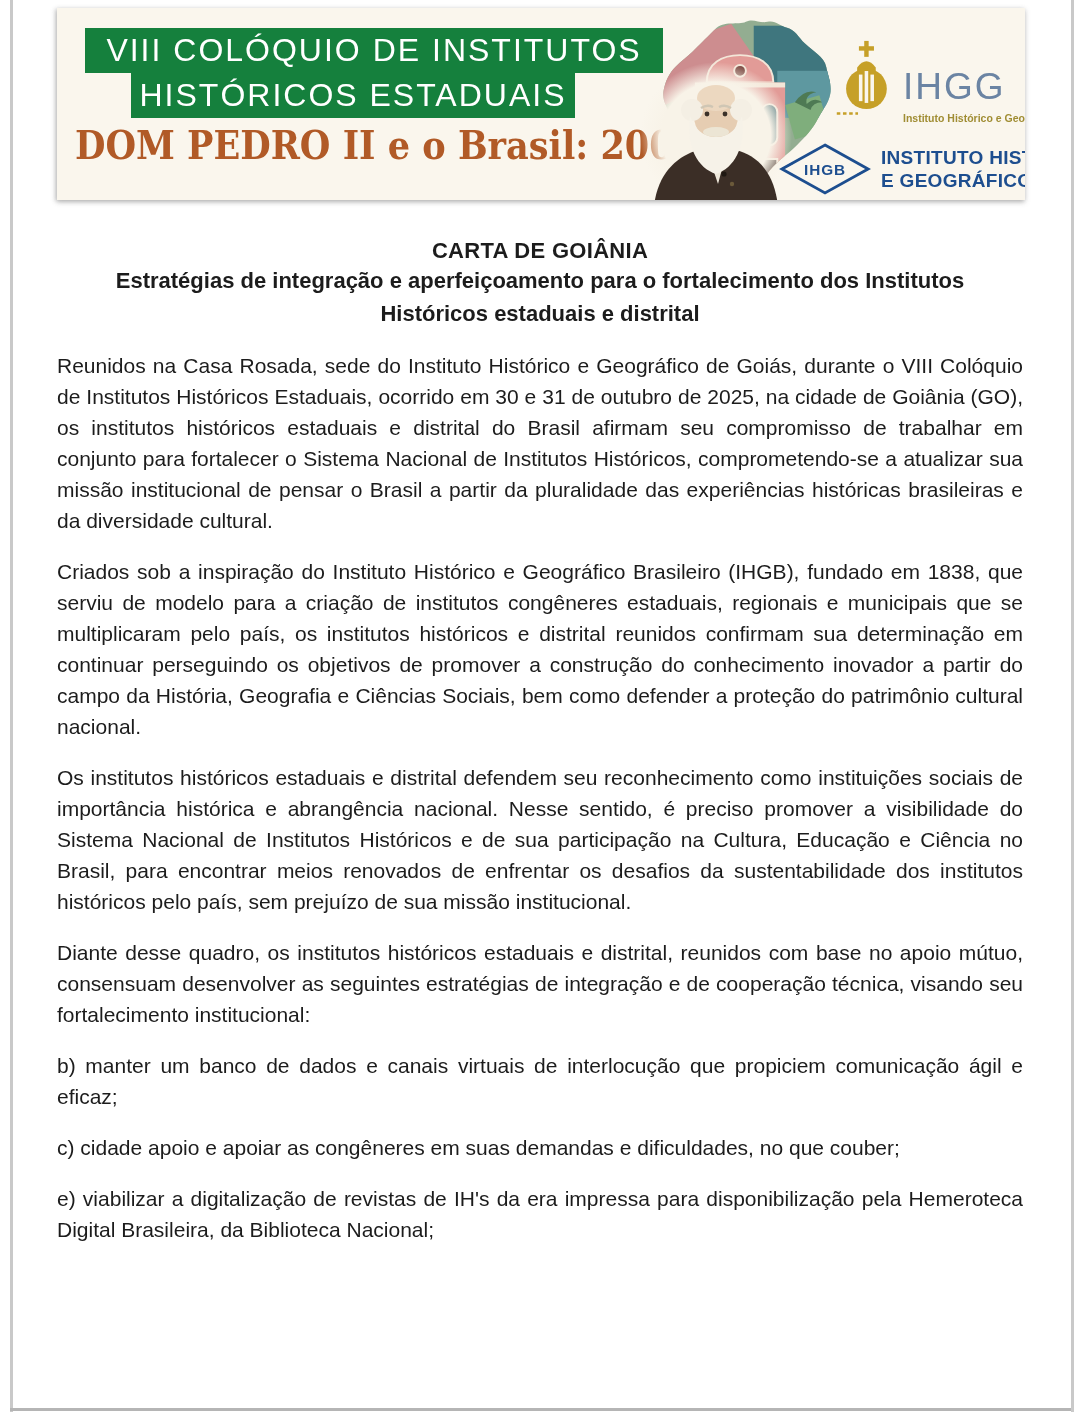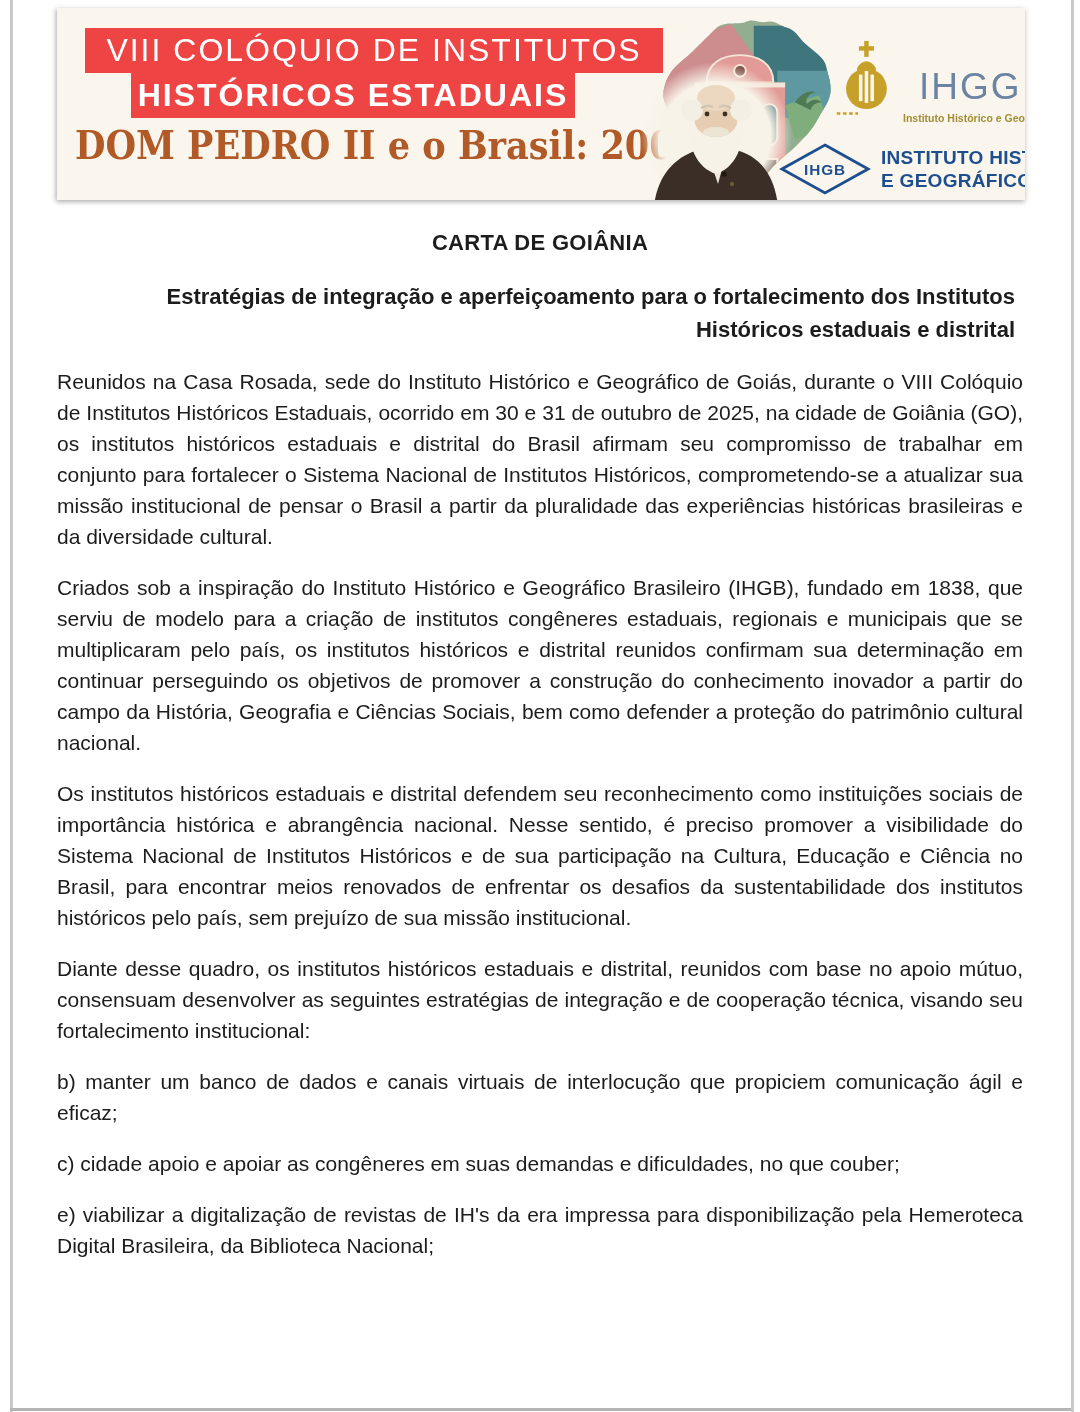--- a/index.html
+++ b/index.html
@@ -9,47 +9,47 @@
 
   
   .edge-left  { position:absolute; left:10px;  top:0; width:3px; height:1412px; background:#c9c9c9; }
   .edge-right { position:absolute; left:1071px; top:0; width:3px; height:1412px; background:#c9c9c9; }
   .edge-bottom{ position:absolute; left:10px; bottom:1px; width:1061px; height:3px; background:#b5b5b5; }
 
   
   .banner { position:absolute; left:57px; top:8px; width:968px; height:192px;
             background:#faf6ed; overflow:hidden;
             box-shadow:0 2px 5px rgba(120,120,120,.45), -2px 1px 4px rgba(150,150,150,.35); }
-  .blue1, .blue2 { position:absolute; background:#ef4444; color:#fff; text-align:center;
+  .blue1, .blue2 { position:absolute; background:#15803d; color:#fff; text-align:center;
             font-size:32px; line-height:45px; letter-spacing:2px; white-space:nowrap; }
   .blue1 { left:28px; top:20px; width:578px; height:45px; }
-  .blue2 { left:74px; top:65px; width:444px; height:45px;font-weight:bold; }
+  .blue2 { left:74px; top:65px; width:444px; height:45px; }
   .theme  { position:absolute; left:18px; top:114px; width:640px; white-space:nowrap;
             font-family:"DejaVu Serif", serif; font-weight:700; font-size:39px;
             color:#b15a27; transform:scaleX(.9); transform-origin:left center; }
 
   .map-art  { position:absolute; left:578px; top:4px; width:212px; height:196px; }
   .portrait { position:absolute; left:583px; top:48px; width:158px; height:150px; }
 
   .ihgg { position:absolute; left:772px; top:28px; width:196px; height:104px; }
   .ihgg-emblem { position:absolute; left:6px; top:0; width:62px; height:86px; }
   .ihgg-acronym { position:absolute; left:74px; top:30px; font-size:37px; letter-spacing:2px;
-                  color:#6b84a3; font-weight:400;margin-left:16px; }
+                  color:#6b84a3; font-weight:400; }
   .ihgg-fullname { position:absolute; left:74px; top:76px; width:130px; font-size:10.5px;
                    font-weight:700; color:#a08d33; line-height:12px; white-space:nowrap; }
 
   .ihgb { position:absolute; left:722px; top:134px; display:flex; align-items:center; }
   .ihgb-diamond { width:92px; height:54px; flex:0 0 auto; }
   .ihgb-name { margin-left:10px; font-size:19px; font-weight:700; color:#1d4e8f;
                line-height:23px; letter-spacing:.3px; white-space:nowrap; }
 
   
-  .doc { position:absolute; left:0; top:200px; width:1080px; padding:0 57px; color:#1c1c1c; }
+  .doc { position:absolute; left:0; top:200px; width:1080px; padding:8px 57px; color:#1c1c1c; }
   .doc h1 { margin-top:30px; font-size:22px; font-weight:700; text-align:center; letter-spacing:.3px; }
-  .doc h2 { margin-top:24px; font-size:22px; font-weight:700; text-align:right;
+  .doc h2 { font-size:22px; font-weight:700; text-align:center;
             line-height:33px; padding:0 8px; }
   .doc p  { margin-top:20px; font-size:21px; line-height:31px; text-align:justify; }
 </style>
 </head>
 <body>
 
 <div class="page">
 
   <div class="edge-left"></div>
   <div class="edge-right"></div>

